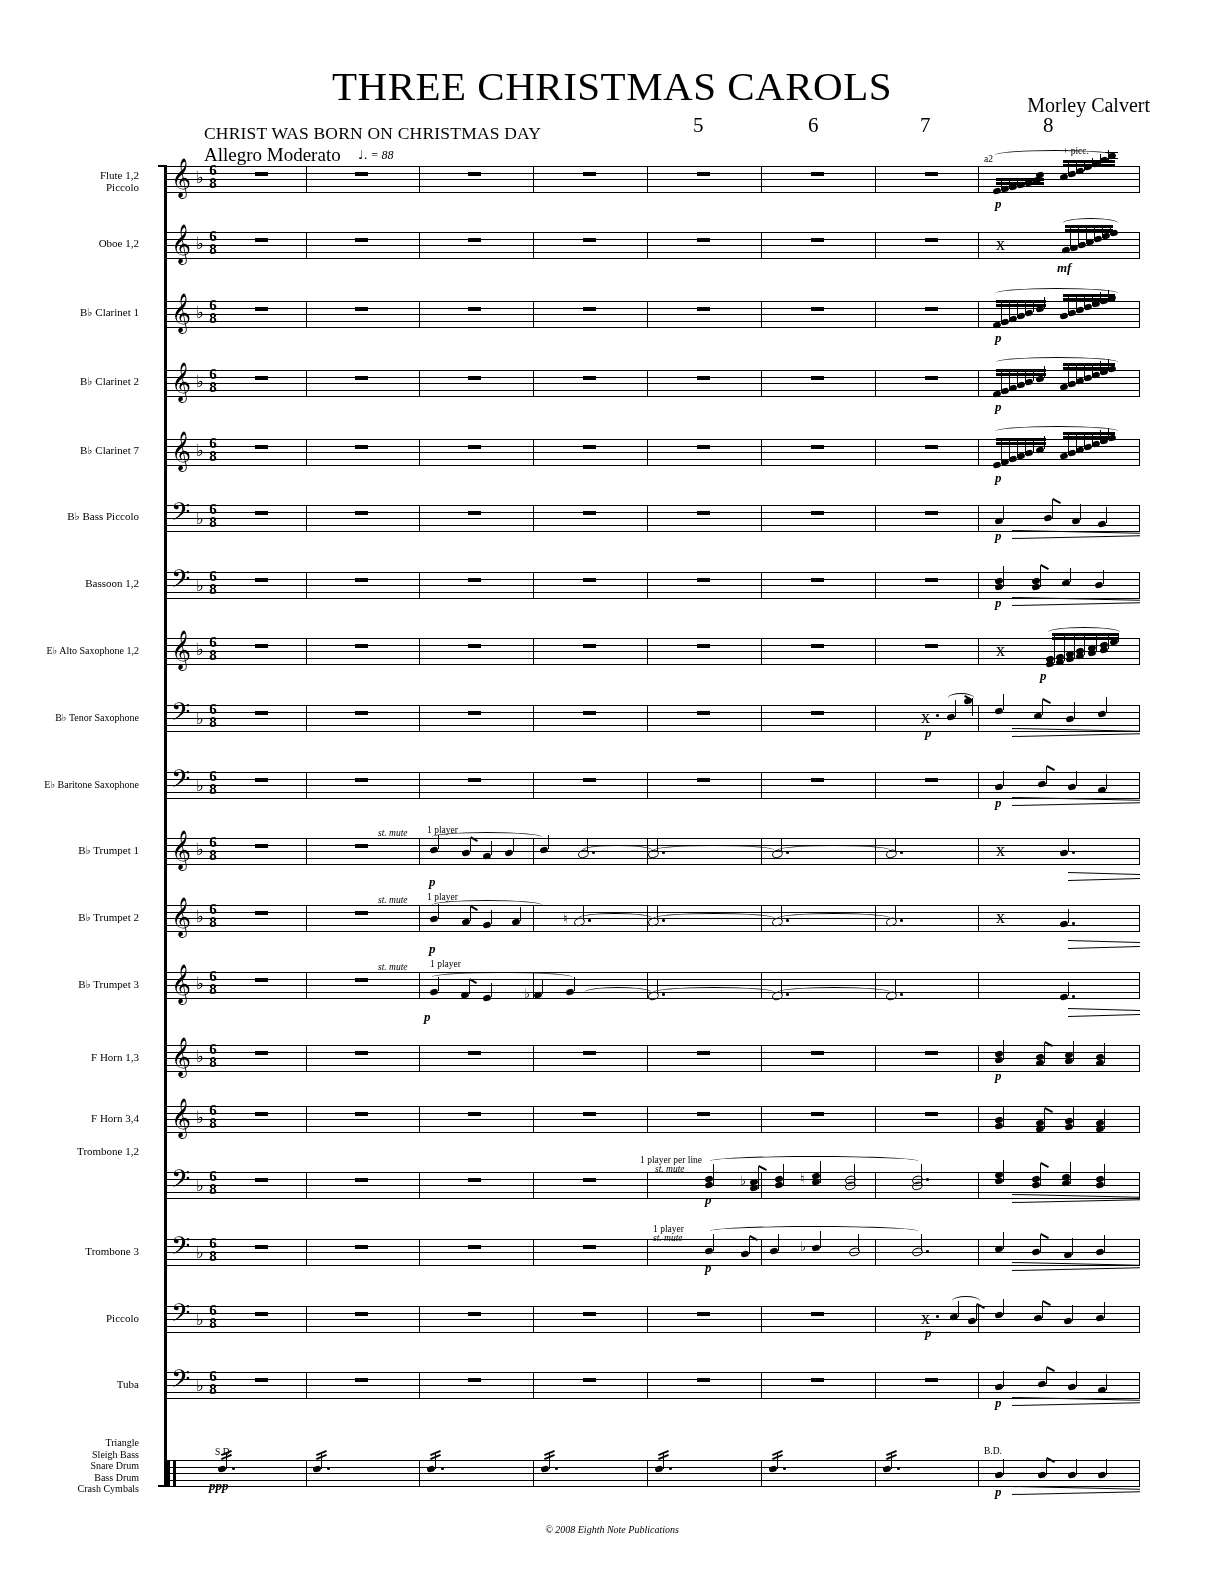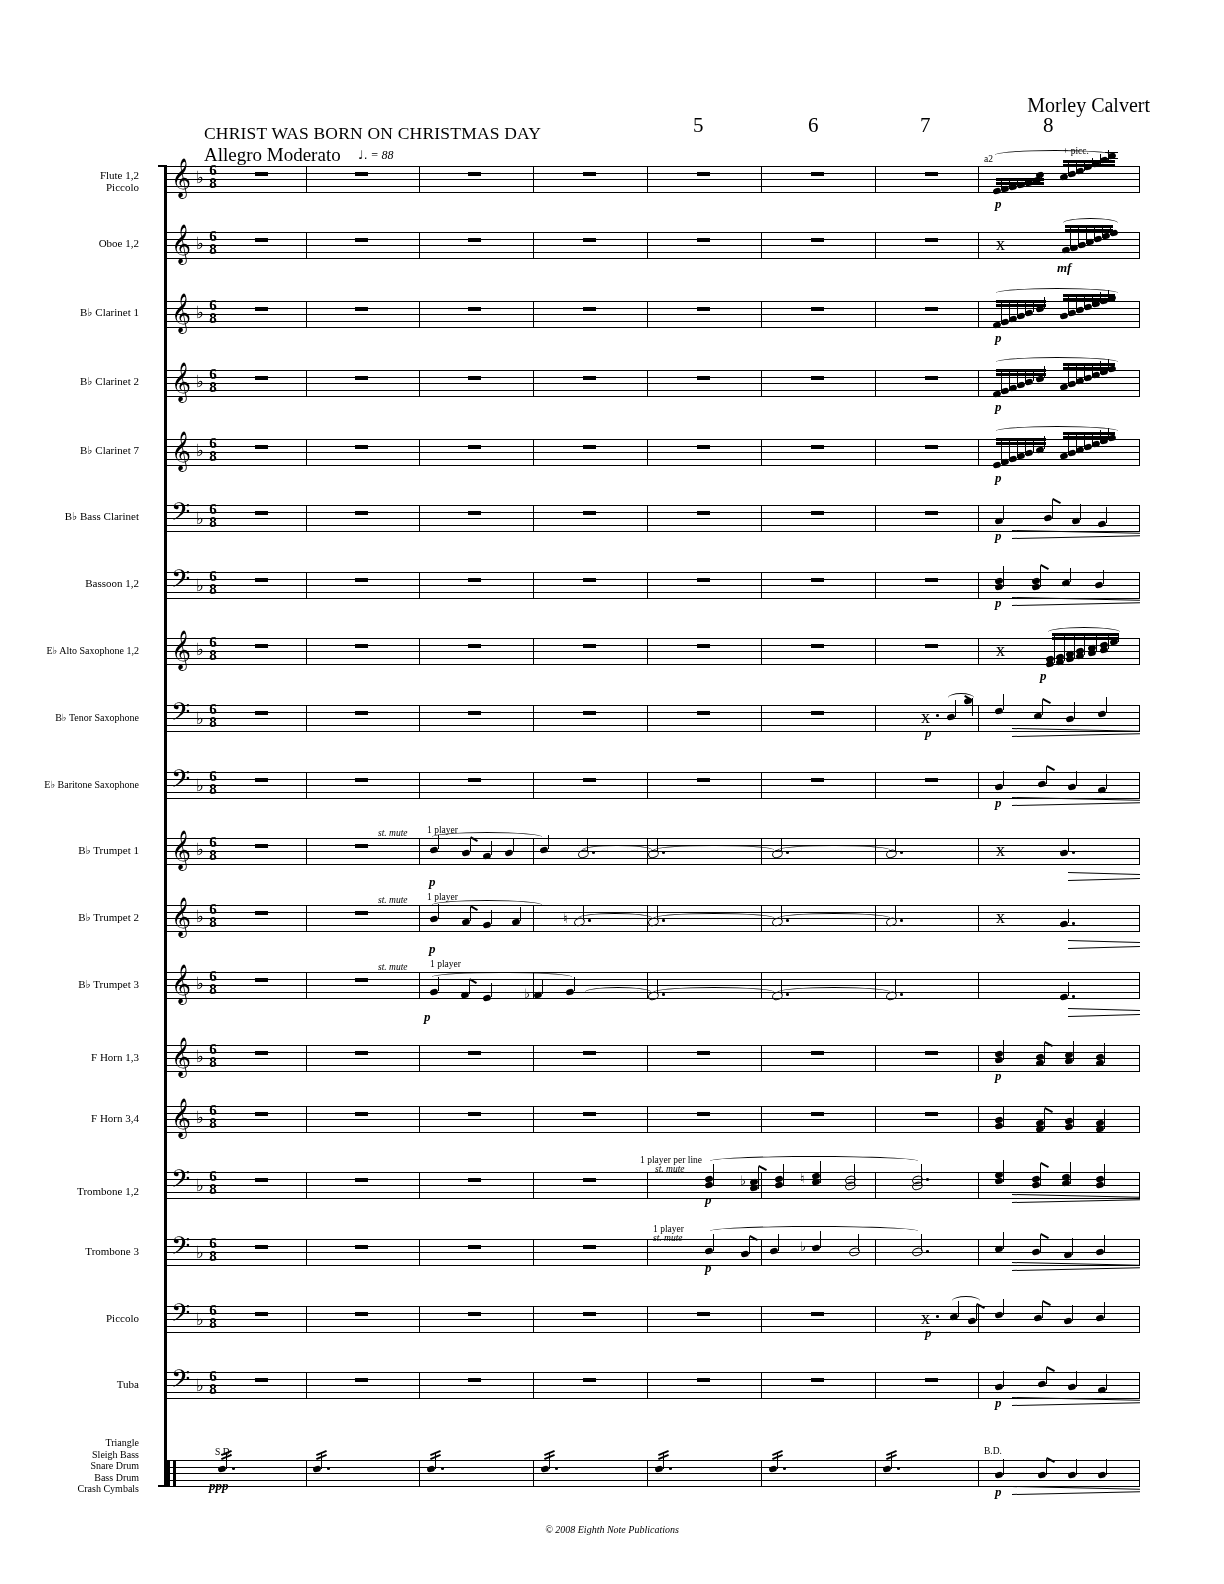--- a/index.html
+++ b/index.html
@@ -245,20 +245,21 @@
   .footer .site {
     font-size: 10px;
     font-family: "Liberation Serif", serif;
   }
 </style>
 </head>
 <body>
 
 <div class="page">
 
+  <div class="main-title">THREE CHRISTMAS CAROLS</div>
   <div class="composer">Morley Calvert</div>
   <div class="movement-title">CHRIST WAS BORN ON CHRISTMAS DAY</div>
   <div class="tempo">Allegro Moderato</div>
   <div class="tempo-mark">
     <span style="font-family:'DejaVu Sans',sans-serif;font-style:normal;">♩.</span>
     <span>= 88</span>
   </div>
 
   <div class="meas-num" style="left:693px; top:113px;">5</div>
   <div class="meas-num" style="left:808px; top:113px;">6</div>
@@ -532,21 +533,21 @@
     <div class="slur" style="left:996px; top:426px; width:122px;"></div>
     <div class="dyn" style="left:995px; top:470px;">p</div>
 
     <div class="staff" style="top:505px;">
       <div class="line"></div>
       <div class="line"></div>
       <div class="line"></div>
       <div class="line"></div>
       <div class="line"></div>
     </div>
-    <div class="inst-label" style="top:511px;">B♭ Bass Clarinet</div>
+    <div class="inst-label" style="top:511px;">B♭ Bass Piccolo</div>
     <div class="clef bass" style="left:171px; top:500px;">𝄢</div>
     <div class="keysig" style="left:196px; top:508px;">♭</div>
     <div class="timesig" style="left:205px; top:503px; width:16px;">
       <div>6</div>
       <div>8</div>
     </div>
     <div class="mrest" style="left:255px; top:511px;"></div>
     <div class="mrest" style="left:355px; top:511px;"></div>
     <div class="mrest" style="left:468px; top:511px;"></div>
     <div class="mrest" style="left:583px; top:511px;"></div>
@@ -964,21 +965,21 @@
     <div class="note" style="left:1096px; top:1126px;"></div>
     <div class="stem" style="left:1104px; top:1109px; height:20px;"></div>
 
     <div class="staff" style="top:1172px;">
       <div class="line"></div>
       <div class="line"></div>
       <div class="line"></div>
       <div class="line"></div>
       <div class="line"></div>
     </div>
-    <div class="inst-label" style="top:1186px;">Trombone 1,2</div>
+    <div class="inst-label" style="top:1146px;">Trombone 1,2</div>
     <div class="clef bass" style="left:171px; top:1167px;">𝄢</div>
     <div class="keysig" style="left:196px; top:1175px;">♭</div>
     <div class="timesig" style="left:205px; top:1170px; width:16px;">
       <div>6</div>
       <div>8</div>
     </div>
     <div class="mrest" style="left:255px; top:1178px;"></div>
     <div class="mrest" style="left:355px; top:1178px;"></div>
     <div class="mrest" style="left:468px; top:1178px;"></div>
     <div class="mrest" style="left:583px; top:1178px;"></div>

